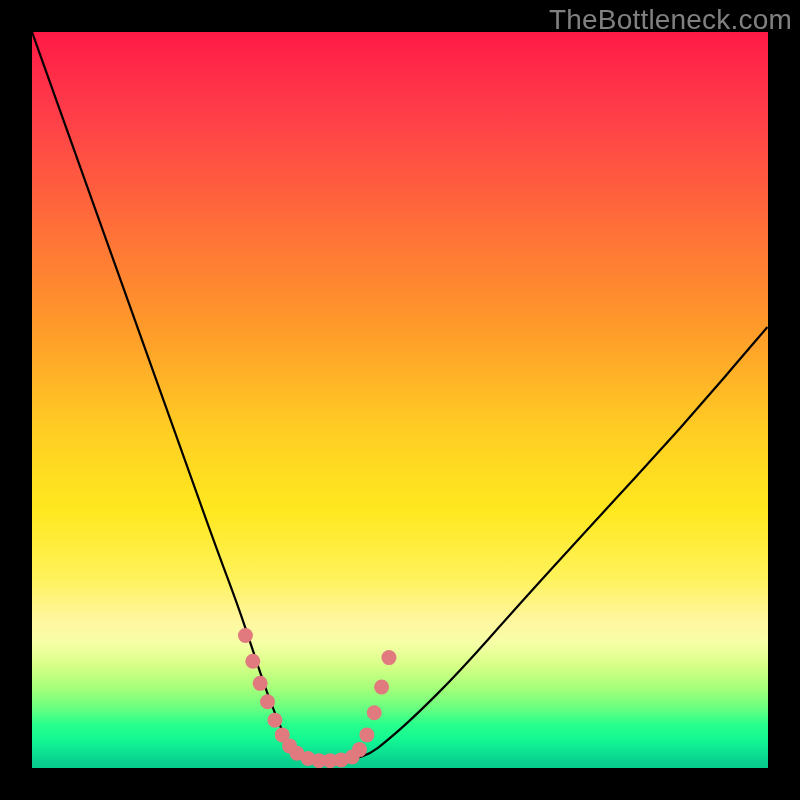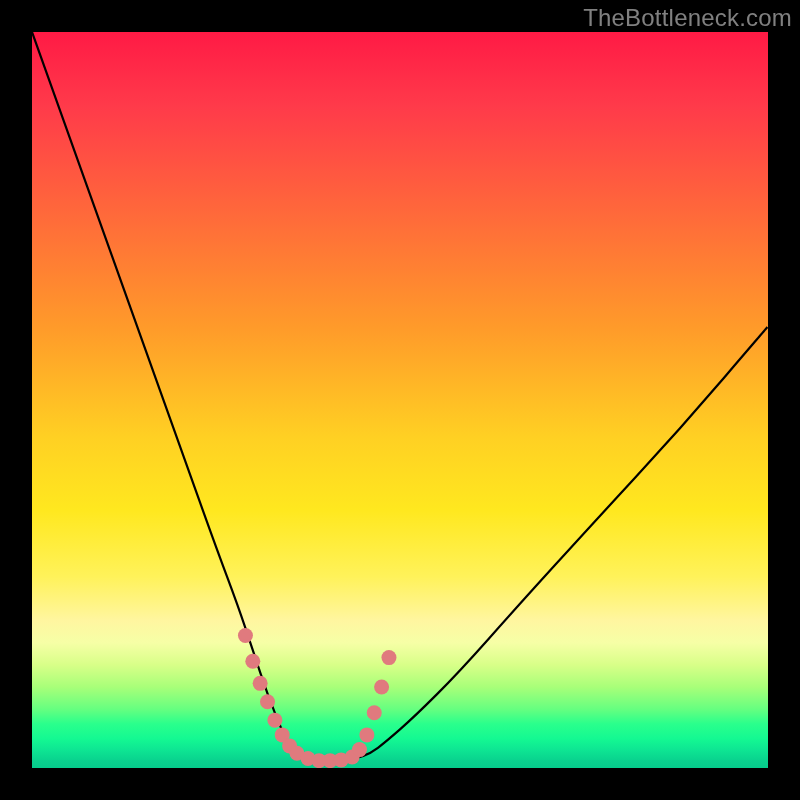--- a/index.html
+++ b/index.html
@@ -60,21 +60,21 @@
   }
   .marker {
     fill: #e07a7e;
     stroke: none;
   }
   .watermark {
     position: absolute;
     top: 4px;
     right: 8px;
     font-family: Arial, Helvetica, sans-serif;
-    font-size: 24px;
+    font-size: 28px;
     font-weight: 400;
     color: #808080;
     letter-spacing: 0.2px;
     user-select: none;
   }
 </style>
 </head>
 <body>
 
 <div class="frame">

